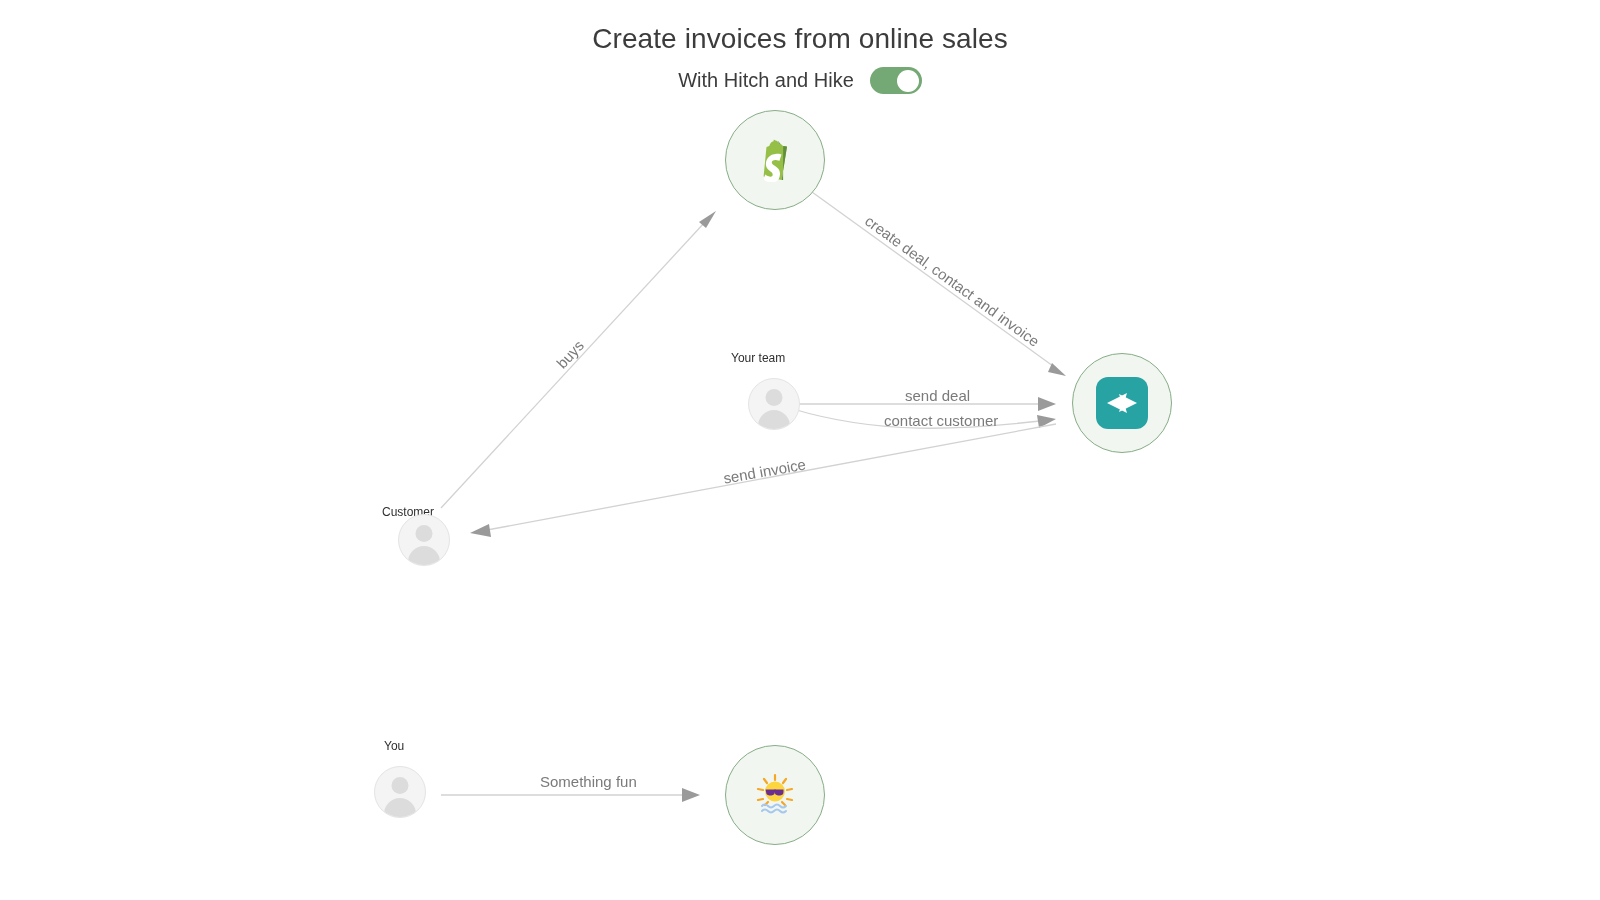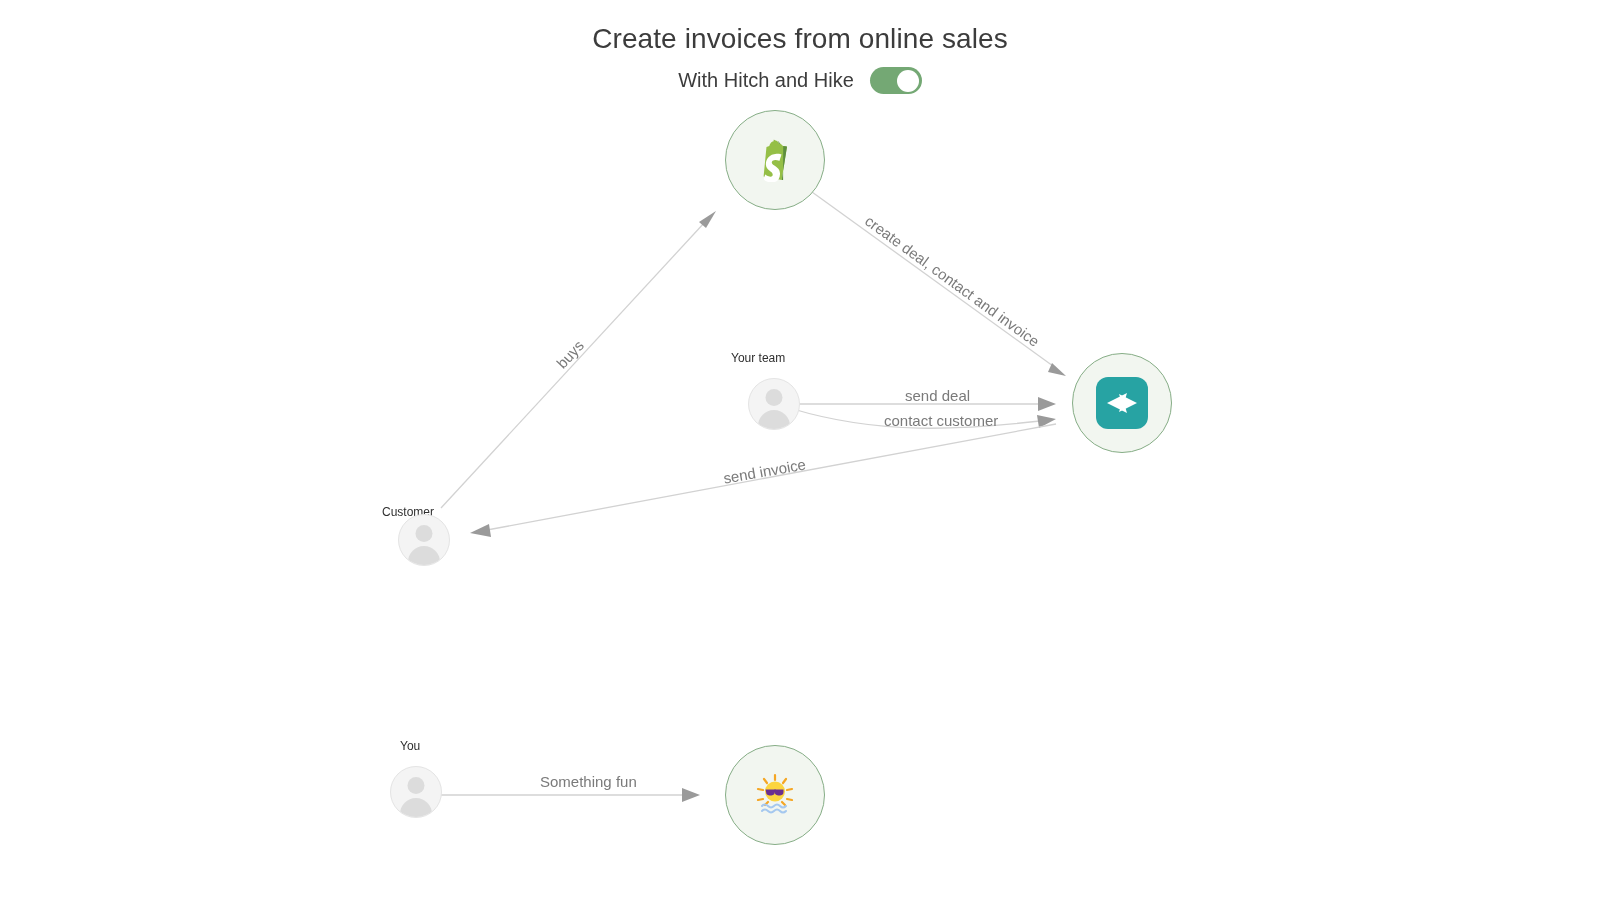--- a/index.html
+++ b/index.html
@@ -256,21 +256,21 @@
   </div>
 
   <div class="node" style="left:398px; top:514px;">
     <div class="node-label" style="left:-16px; top:-27px;margin-top:18px;">Customer</div>
     <div class="avatar">
       <div class="head"></div>
       <div class="body"></div>
     </div>
   </div>
 
-  <div class="node" style="left:390px; top:766px;">
+  <div class="node" style="left:374px; top:766px;">
     <div class="node-label" style="left:10px; top:-27px;">You</div>
     <div class="avatar">
       <div class="head"></div>
       <div class="body"></div>
     </div>
   </div>
 
   <div class="node" style="left:725px; top:745px;">
     <div class="circle-node">
       <svg width="44" height="44" viewBox="0 0 44 44">

